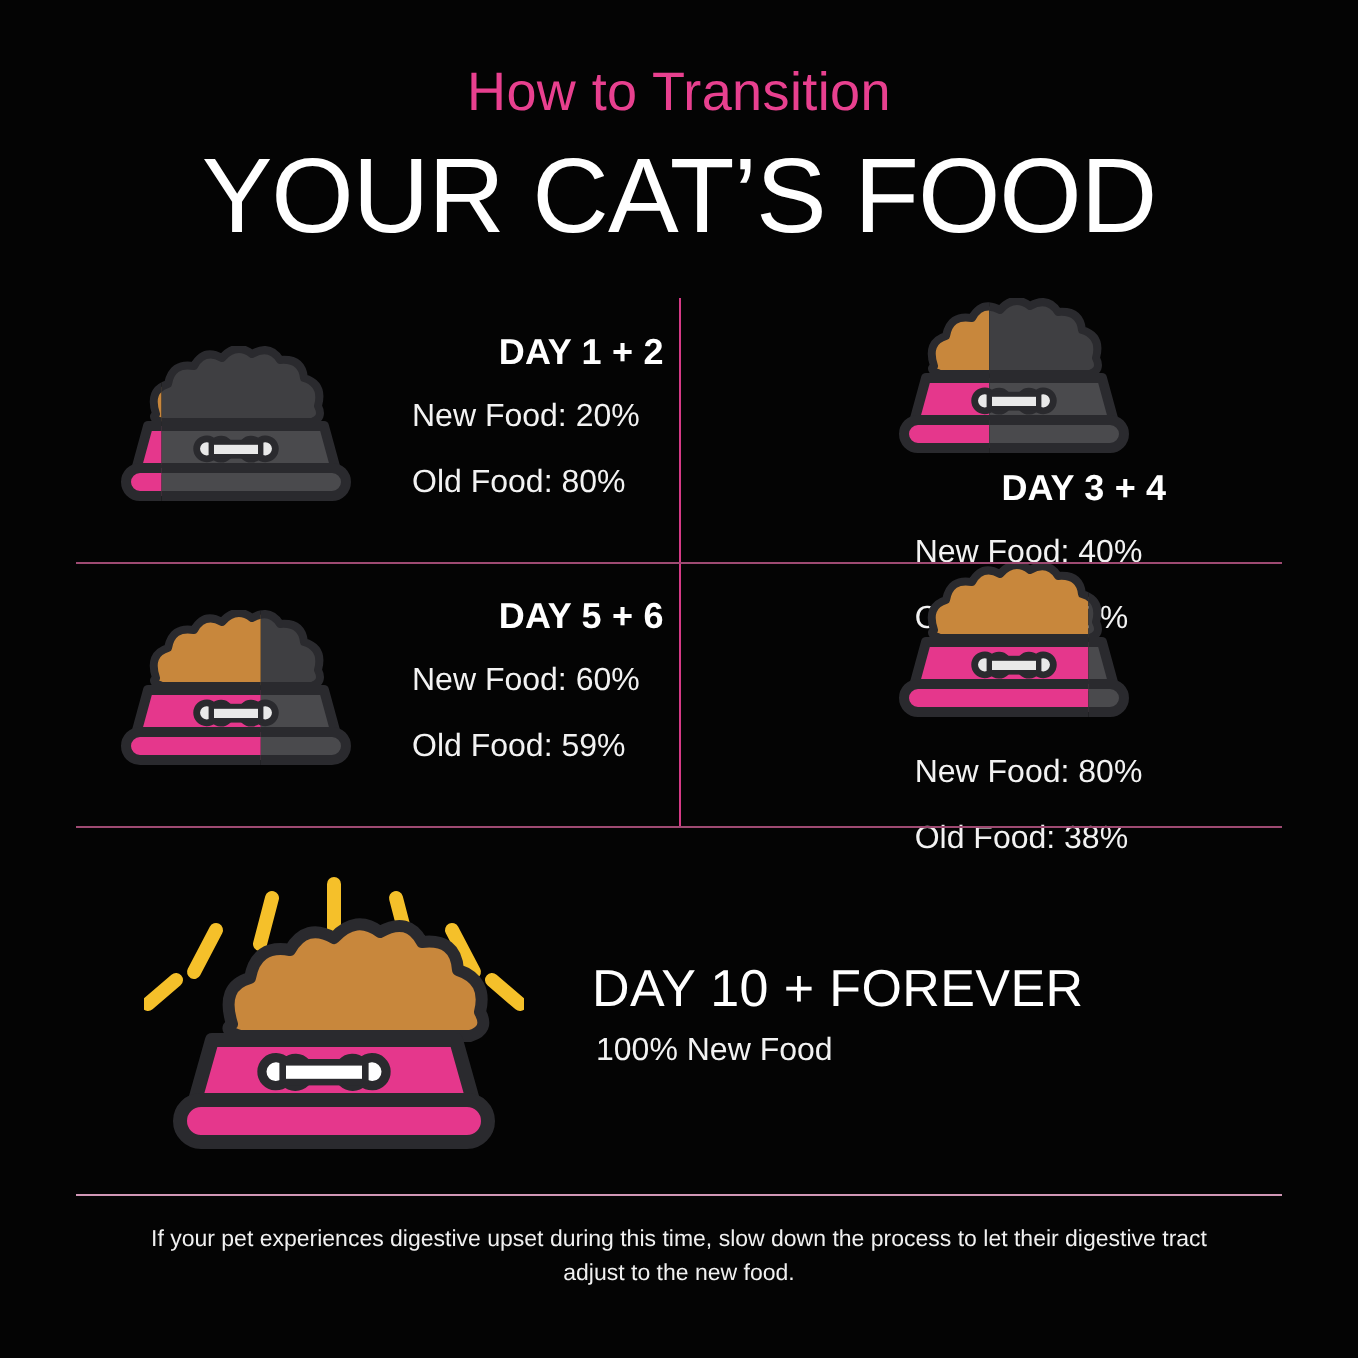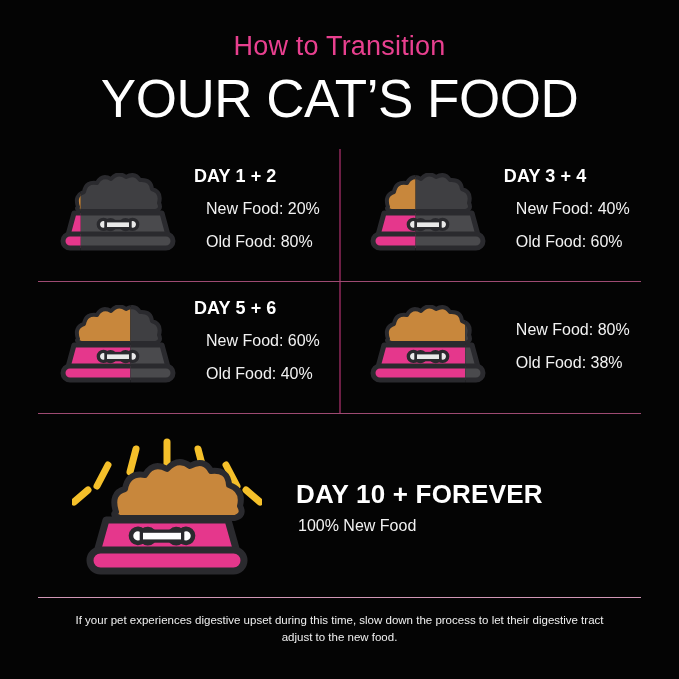--- a/index.html
+++ b/index.html
@@ -72,41 +72,42 @@
   }
   .grid-row-rule.mid  { top: 132px; }
   .grid-row-rule.bot  { top: 264px; }
 
   .cell {
     display: flex;
     align-items: center;
     box-sizing: border-box;
   }
   .cell.left  { padding-left: 18px; }
-  .cell.right { padding-left: 34px; }
+  .cell.right { padding-left: 34px; flex-direction: column; }
 
   .bowl-wrap {
     flex: 0 0 auto;
     width: 124px;
     height: 84px;
     display: block;
   }
   .bowl-wrap svg { display: block; width: 100%; height: 100%; }
 
   .step-text {
     margin-left: 14px;
     white-space: nowrap;
   }
   .step-title {
     color: #FFFFFF;
     font-size: 18px;
     font-weight: 700;
     letter-spacing: 0.1px;
     line-height: 1.25;
     margin: 0 0 3px 0;
+    text-align: right;
   }
   .step-line {
     color: #F2F2F2;
     font-size: 16px;
     font-weight: 400;
     line-height: 1.3;
     margin: 12px;
   }
 
   
@@ -123,21 +124,21 @@
     margin-left: 34px;
   }
   .hero-bowl svg { display: block; width: 100%; height: 100%; }
   .hero-text {
     margin-left: 34px;
     white-space: nowrap;
   }
   .hero-title {
     color: #FFFFFF;
     font-size: 26px;
-    font-weight: 700;
+    font-weight: 400;
     letter-spacing: 0.2px;
     line-height: 1.2;
     margin: 0 0 6px 0;
   }
   .hero-sub {
     color: #F2F2F2;
     font-size: 16px;
     font-weight: 400;
     line-height: 1.2;
     margin: 2px;
@@ -300,21 +301,21 @@
               <path d="M7 4 a5 5 0 1 0 -0.2 7 a5 5 0 1 0 0.2 -7 Z M29 4 a5 5 0 1 1 0.2 7 a5 5 0 1 1 -0.2 -7 Z" fill="#E9E9E9" stroke="#2A2A2E" stroke-width="3.4" stroke-linejoin="round"></path>
               <rect x="6" y="4.6" width="24" height="6" fill="#E9E9E9" stroke="#2A2A2E" stroke-width="3.4"></rect>
               <rect x="7" y="5.4" width="22" height="4.6" fill="#E9E9E9"></rect>
             </g>
           </g>
         </svg>
       </div>
       <div class="step-text">
         <p class="step-title">DAY 5 + 6</p>
         <p class="step-line">New Food: 60%</p>
-        <p class="step-line">Old Food: 40%</p>
+        <p class="step-line">Old Food: 59%</p>
       </div>
     </div>
 
     <div class="cell right">
       <div class="bowl-wrap">
         <svg viewBox="0 0 124 84" xmlns="http://www.w3.org/2000/svg">
           <defs>
             <clipPath id="clipFill4">
                 <rect x="0" y="0" width="99.2" height="84"></rect>
               </clipPath>

